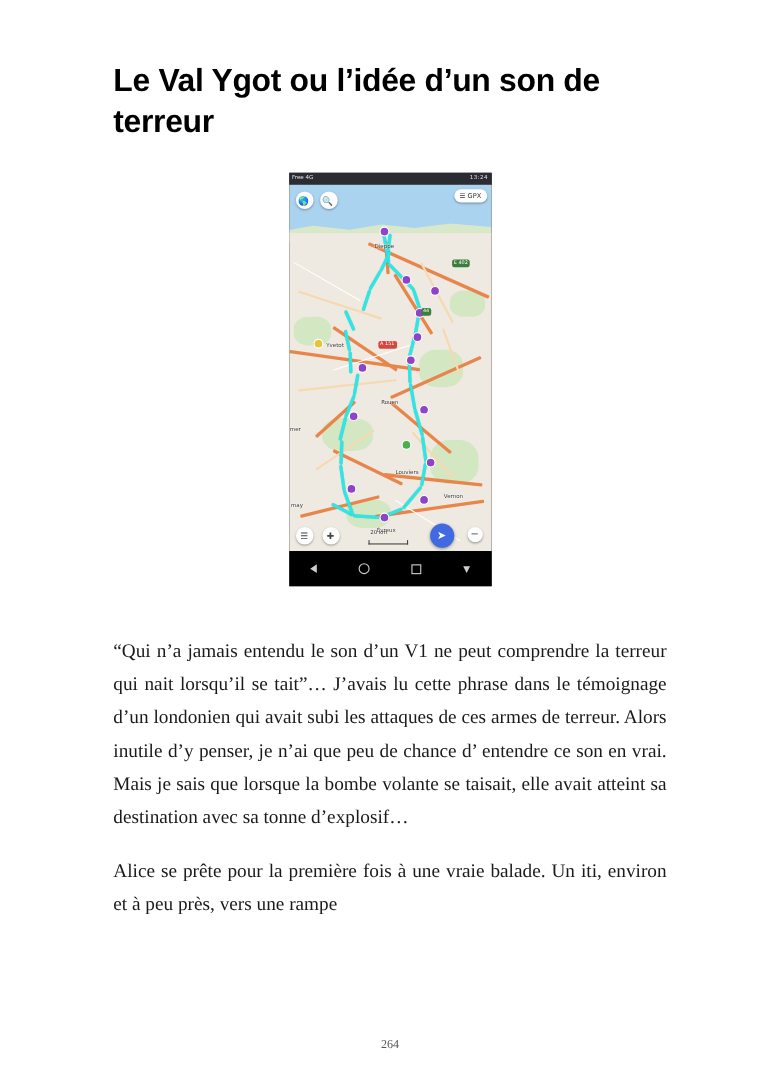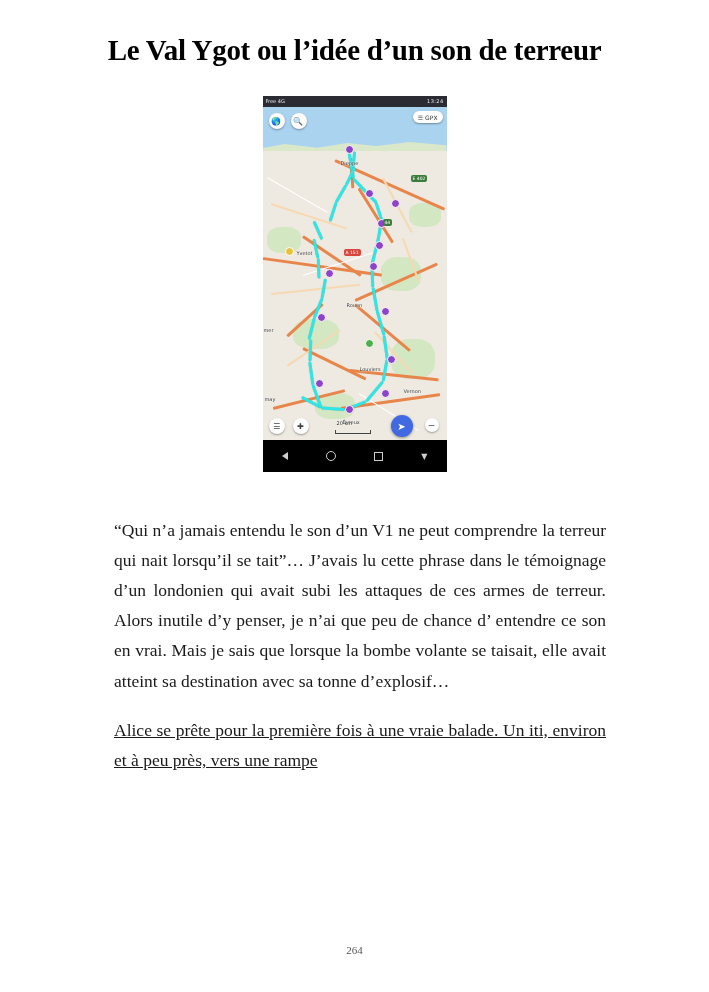--- a/index.html
+++ b/index.html
@@ -18,27 +18,27 @@
   .page {
     position: absolute;
     left: 0; top: 0;
     width: 709px;
     height: 992px;
     box-sizing: border-box;
     padding: 0 103px;
   }
   .chapter-title {
     margin: 0;
-    padding-top: 32px;
-    font-family: Liberation Serif, serif;
+    padding-top: 56px;
+    font-family: Liberation Sans, sans-serif;
     font-weight: bold;
     font-size: 29px;
     line-height: 1.28;
     letter-spacing: -0.3px;
-    text-align: center;
+    text-align: left;
     color: #000;
   }
 
   
   .figure {
     margin: 27px auto 0 auto;
     width: 184px;
   }
   .phone {
     width: 184px;
@@ -235,32 +235,31 @@
   .navbar .tri {
     width: 0; height: 0;
     border-top: 4px solid transparent;
     border-bottom: 4px solid transparent;
     border-right: 6px solid #cfcfcf;
   }
 
   
   .body-text {
     margin-top: 43px;
-    margin-left: 11px;
   }
   .body-text p {
     margin: 0 0 19px 0;
     font-family: "Liberation Serif", serif;
     font-size: 17.5px;
     line-height: 1.72;
     text-align: justify;
     text-justify: inter-word;
     color: #1a1a1a;
   }
-  .body-text p:last-child { margin-bottom: 0; text-decoration: underline; }
+  .body-text p:last-child { margin-bottom: 0; }
   .folio {
     position: absolute;
     left: 0; right: 0;
     bottom: 36px;
     text-align: center;
     font-family: "Liberation Serif", serif;
     font-size: 11px;
     color: #555;
   }
 </style>

